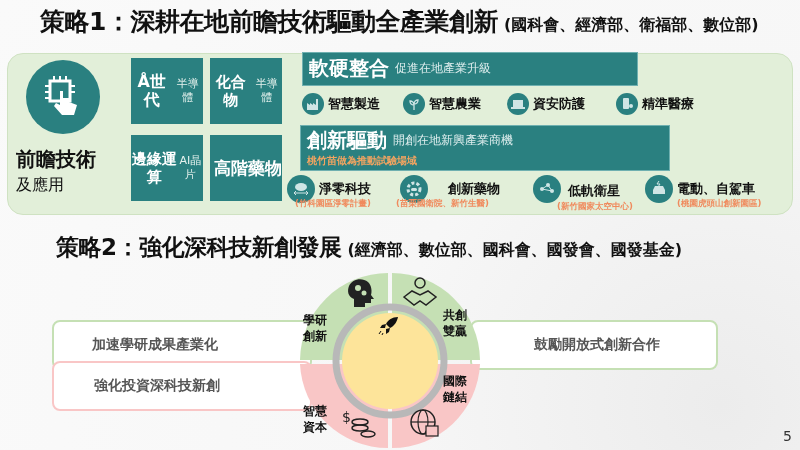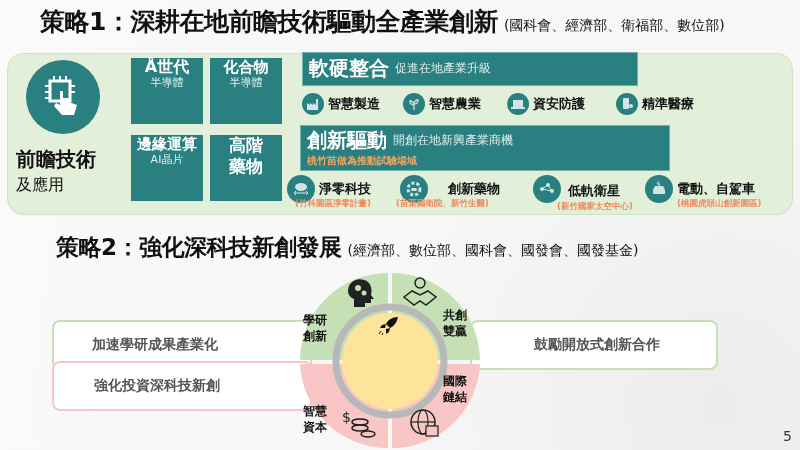--- a/index.html
+++ b/index.html
@@ -5,33 +5,33 @@
   * { box-sizing: border-box; margin: 0; padding: 0; }
   body {
     width: 800px; height: 450px; overflow: hidden;
     background: #f7f7f7;
     font-family: "DejaVu Sans", "Liberation Sans", sans-serif;
     position: relative;
   }
   .slide { position: absolute; left: 0; top: 0; width: 800px; height: 450px;
     background: radial-gradient(circle at 90% 90%, #ececec 0, #f7f7f7 40%, #fafafa 100%); }
   .title1 { position: absolute; left: 40px; top: 5px; font-size: 25px; font-weight: bold; color: #111; letter-spacing: -0.5px; }
-  .title1 .agencies, .title2 .agencies { font-size: 14px; font-weight: normal; color: #111; margin-left: 6px; letter-spacing: 0; }
+  .title1 .agencies, .title2 .agencies { font-size: 16px; font-weight: bold; color: #111; margin-left: 6px; letter-spacing: 0; }
   .title2 { position: absolute; left: 56px; top: 232px; font-size: 23px; font-weight: bold; color: #111; letter-spacing: -0.5px; }
 
   .panel { position: absolute; left: 7px; top: 53px; width: 786px; height: 162px;
     background: #e2efd9; border: 1px solid #cfe2c2; border-radius: 16px; }
 
   .chip-circle { position: absolute; left: 26px; top: 60px; width: 74px; height: 74px;
     border-radius: 50%; background: #2a8080; display:flex; align-items:center; justify-content:center; }
   .lead-title { position: absolute; left: 16px; top: 146px; font-size: 20px; font-weight: bold; color: #111; }
   .lead-sub { position: absolute; left: 16px; top: 175px; font-size: 16px; color: #111; }
 
   .tile { position: absolute; background: #2a8080; color: #fff; text-align: center;
-    display:flex; flex-direction:column; justify-content:flex-start; align-items:center; }
+    display:flex; flex-direction:row; justify-content:flex-end; align-items:center; }
   .tile .big { font-size: 15px; font-weight: bold; line-height: 18px; }
   .tile .small { font-size: 11px; color: #e6f2ee; line-height: 14px; }
   .tile .med { font-size: 17px; font-weight: bold; line-height: 21px; }
 
   .band { position: absolute; background: #2a8080; color: #fff; border: 1px solid #6fb0b0; }
   .band .head { font-size: 20px; font-weight: bold; vertical-align: middle; }
   .band .desc { font-size: 12px; color: #dfeeee; margin-left: 6px; vertical-align: middle; }
   .band .note { font-size: 10px; color: #f4a460; font-weight: bold; position: absolute; left: 6px; top: 28px; }
 
   .app { position: absolute; display:flex; align-items:center; }

